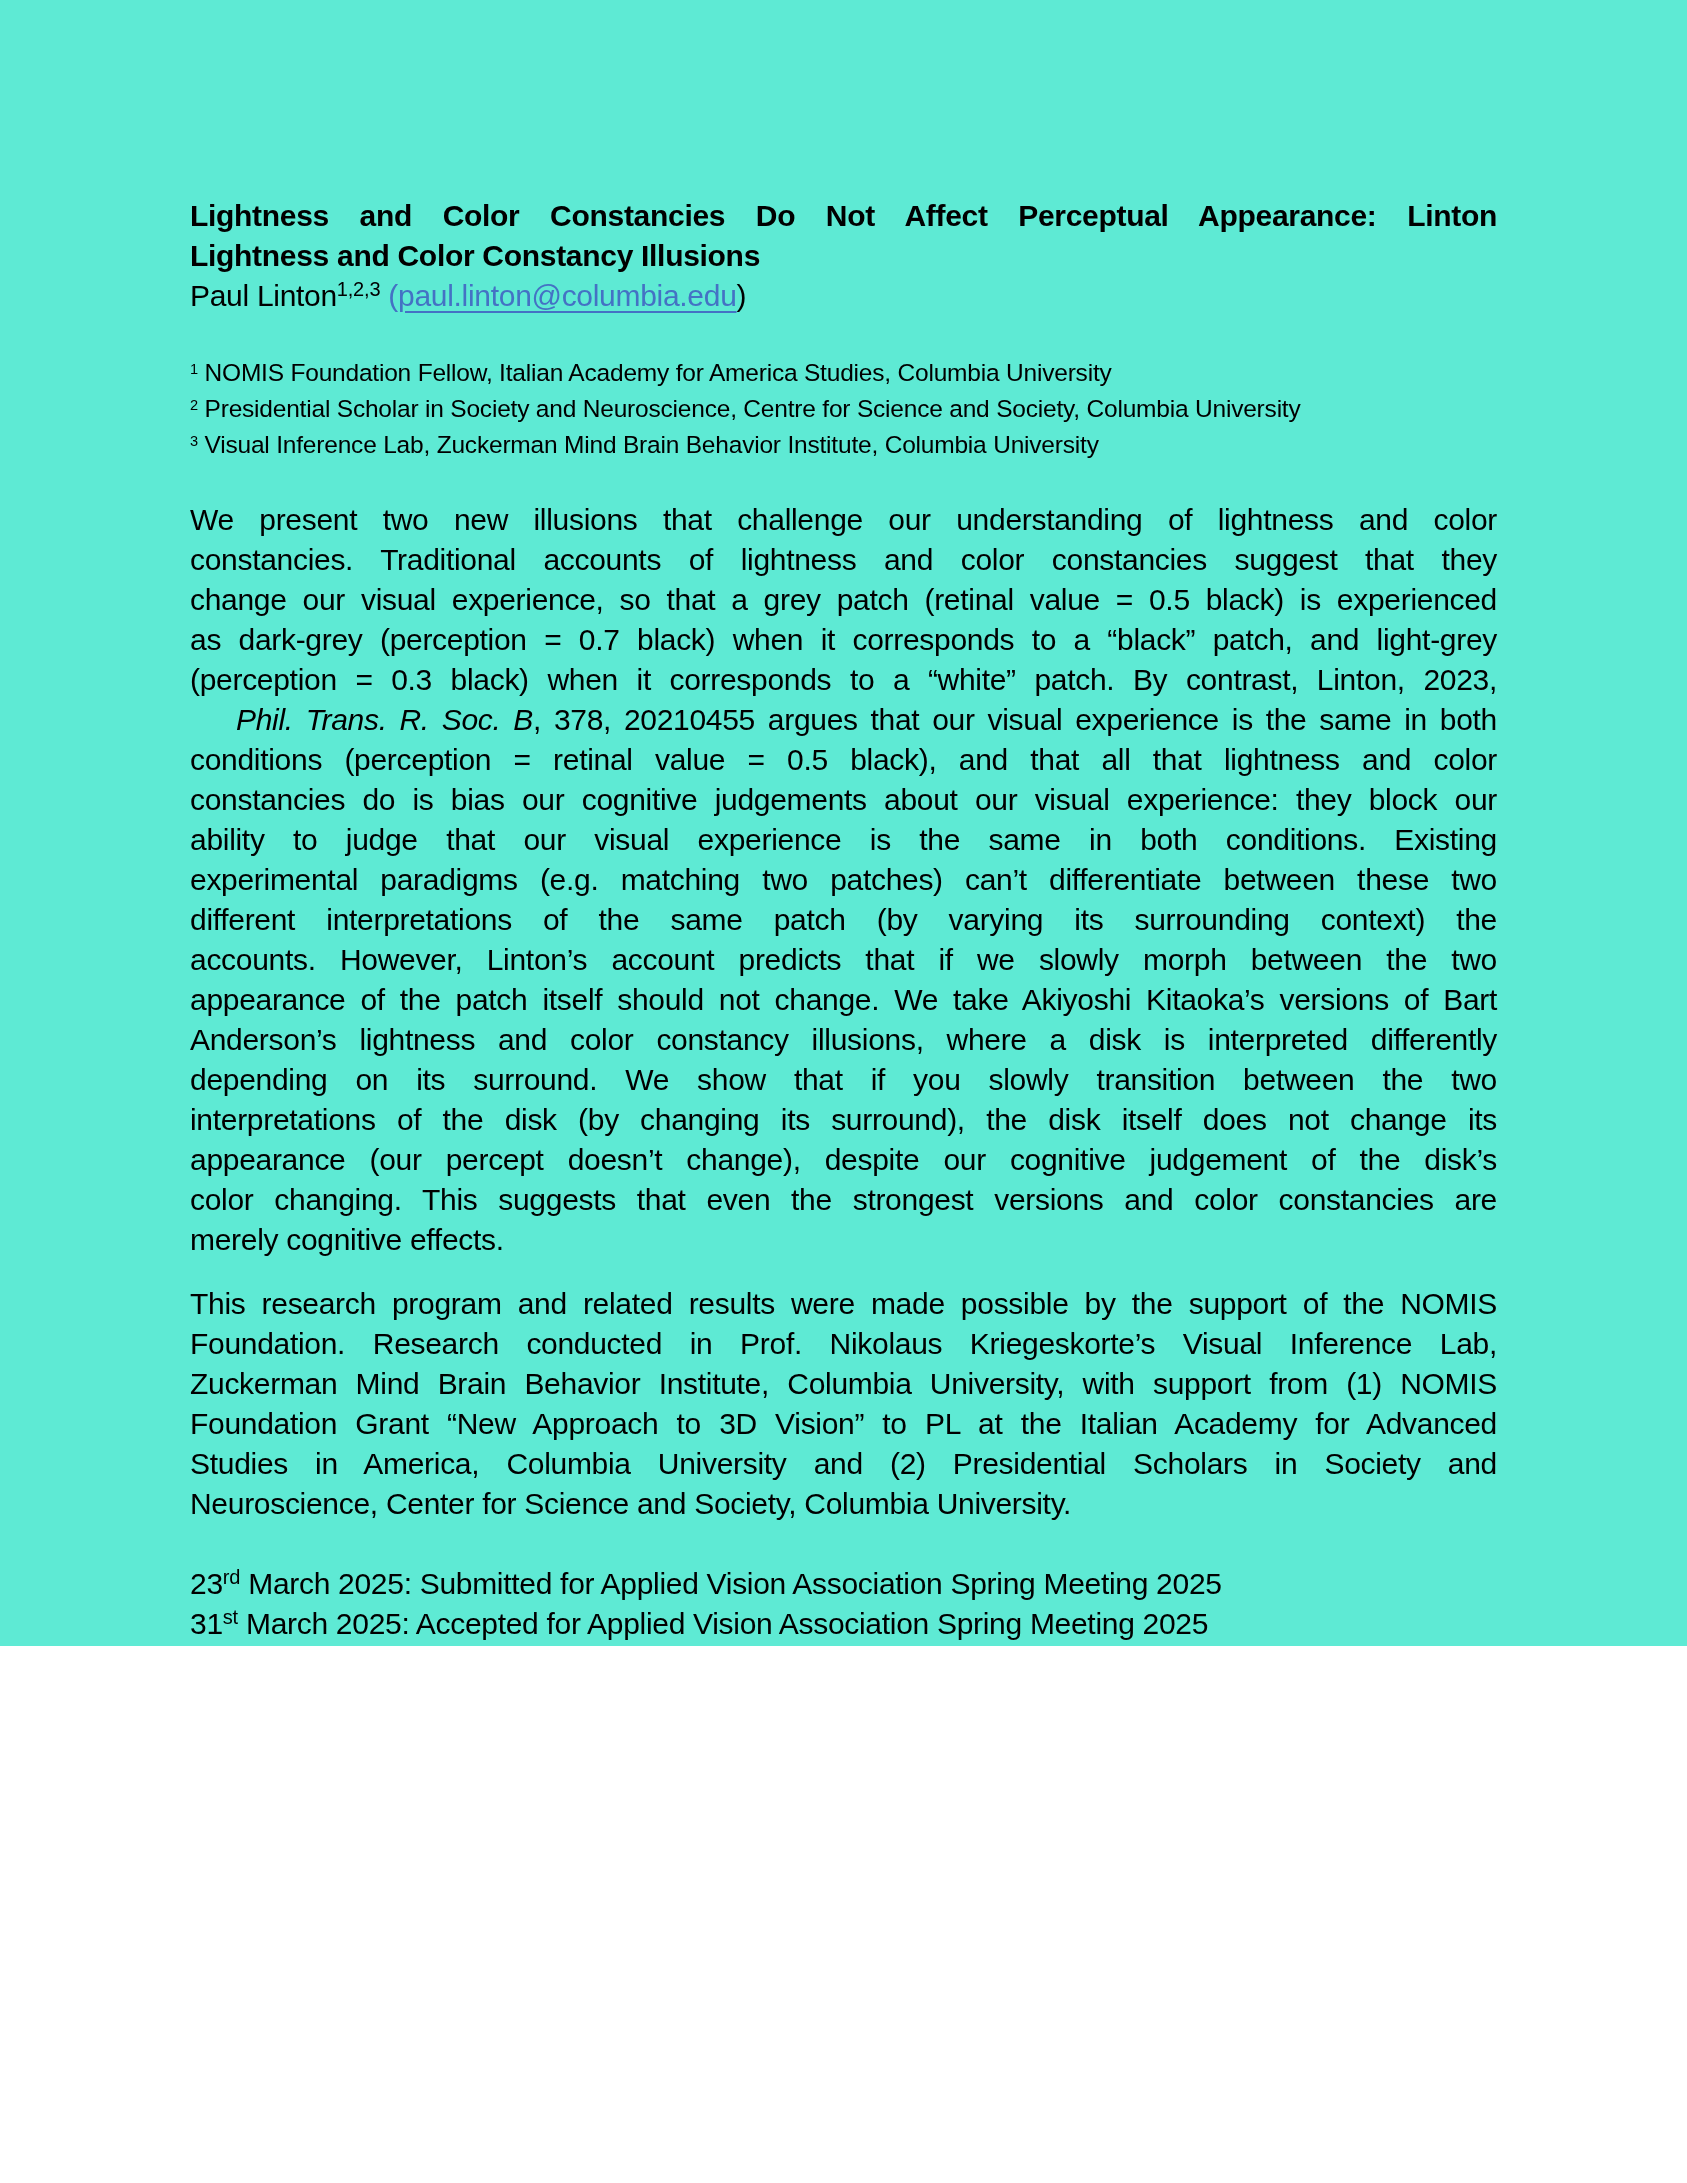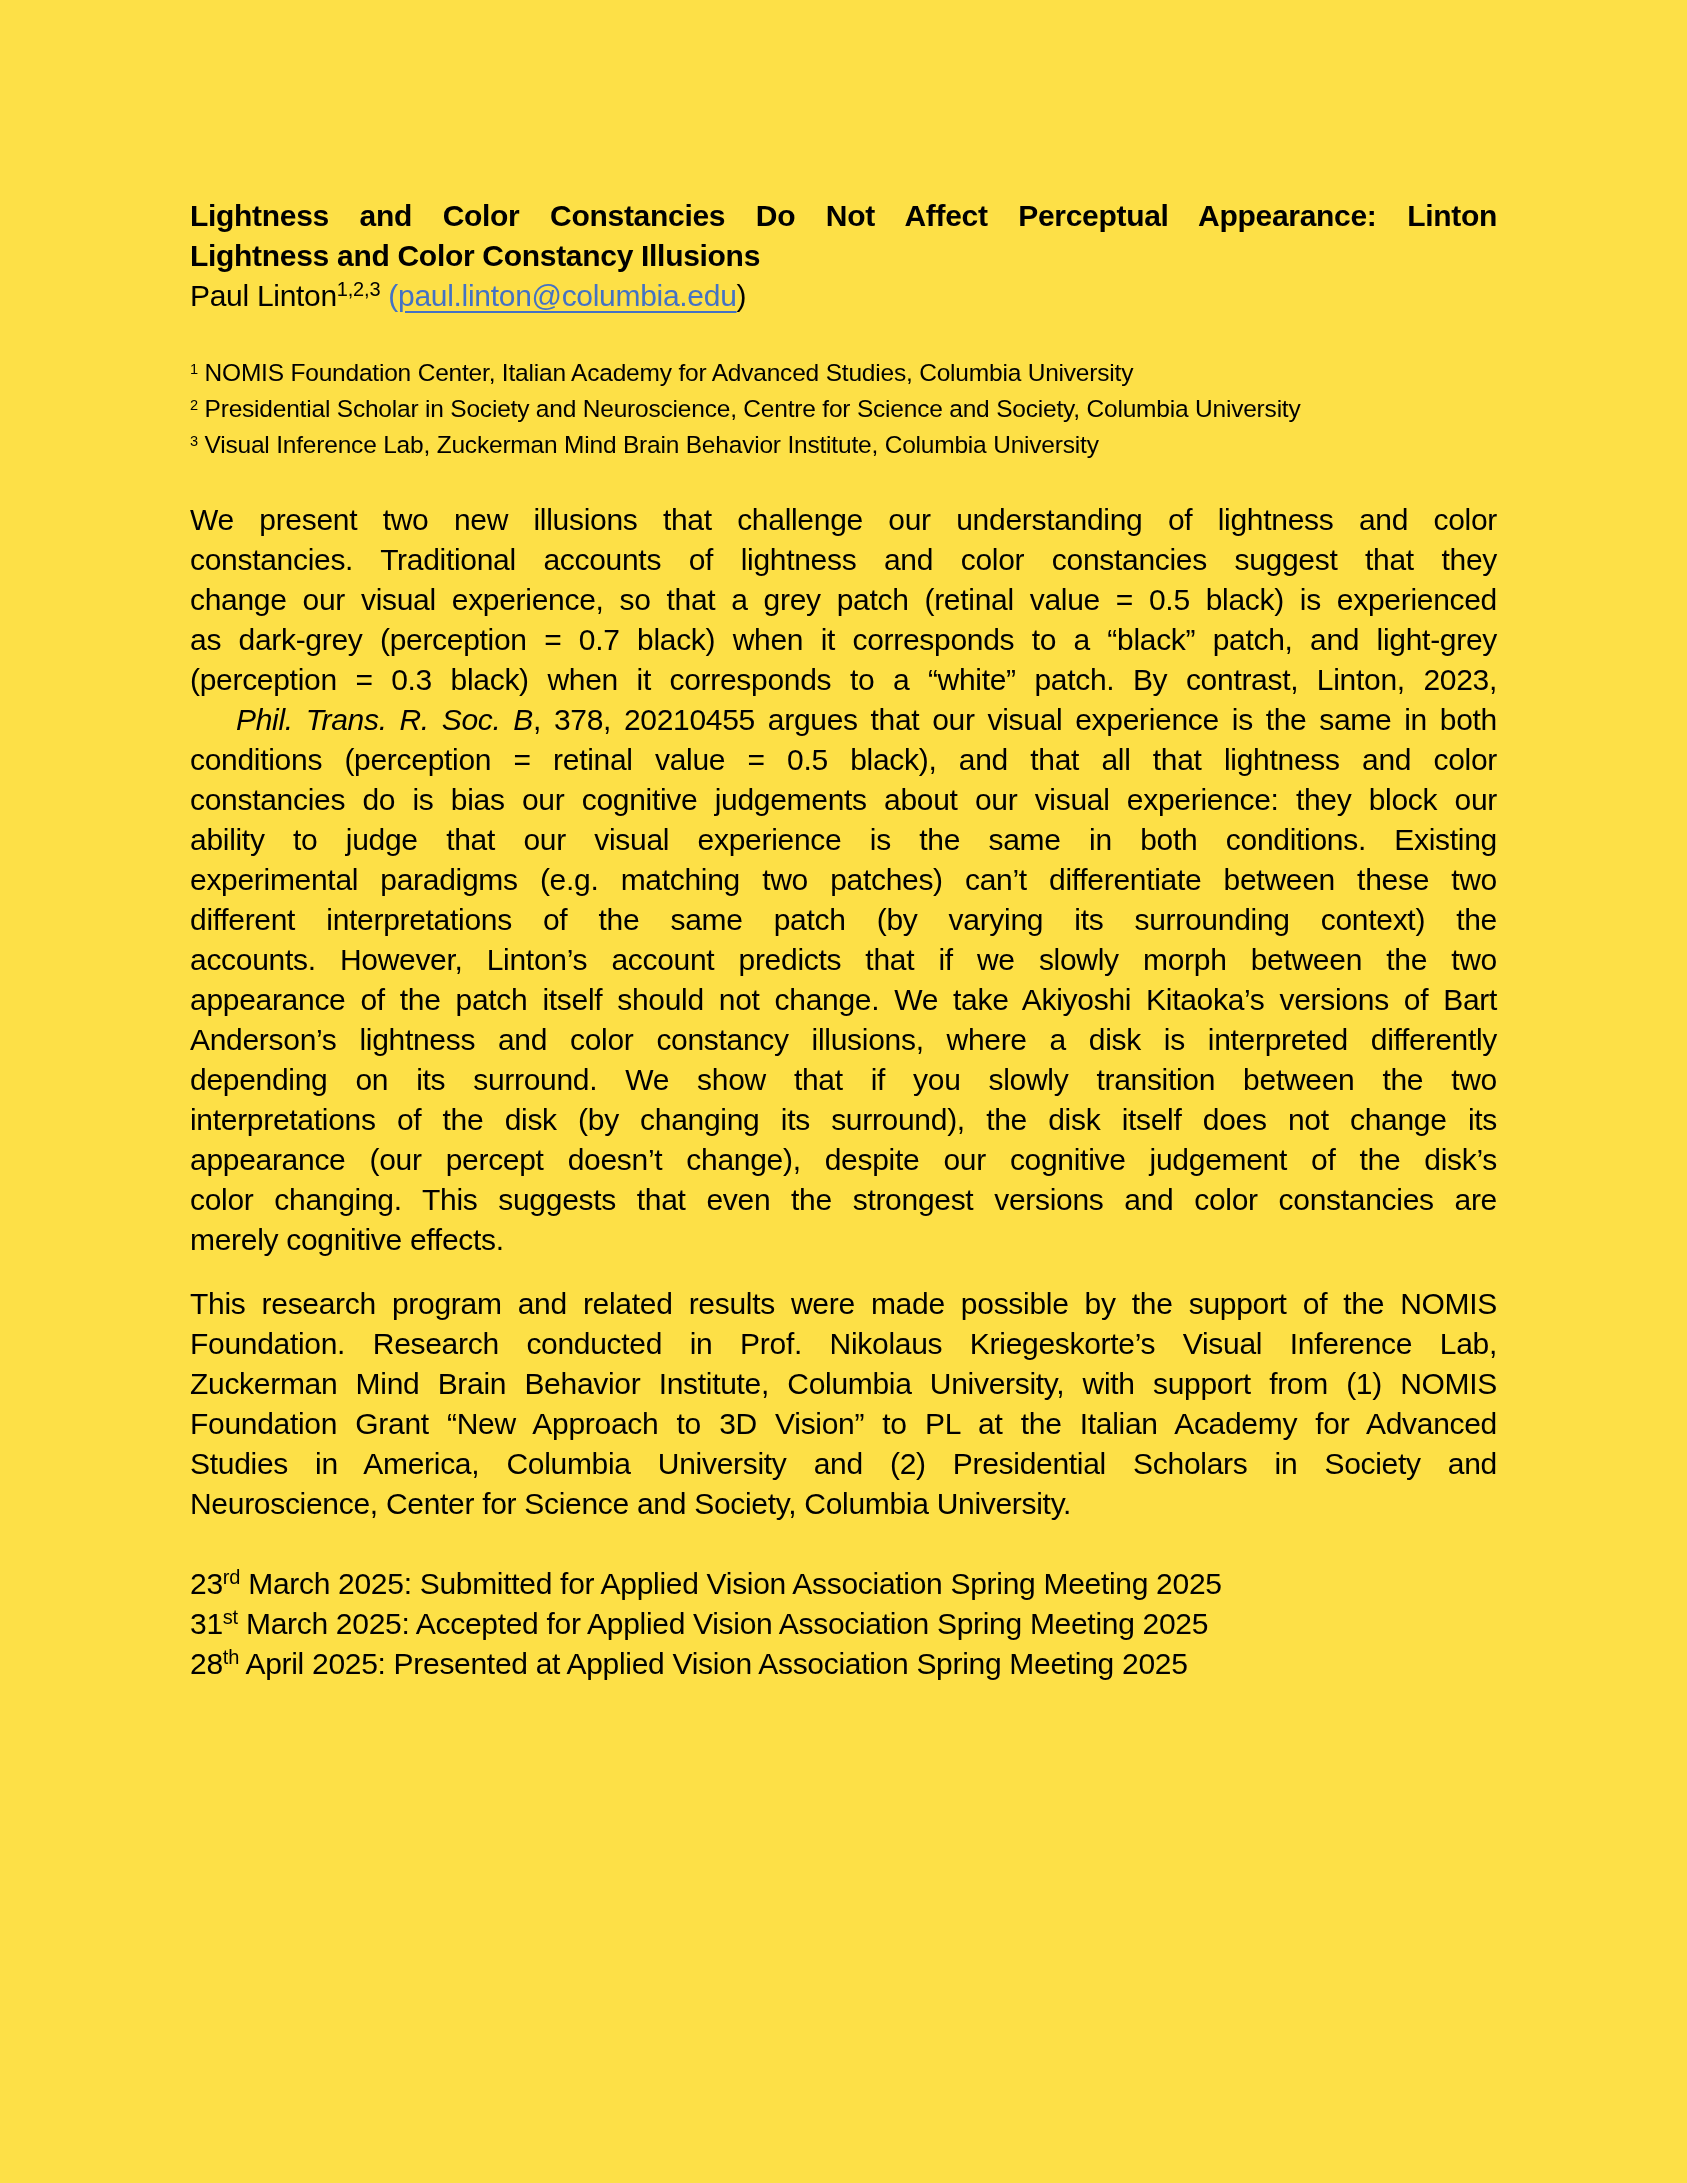--- a/index.html
+++ b/index.html
@@ -3,23 +3,23 @@
 <meta charset="utf-8">
 <style>
   html, body {
     margin: 0;
     padding: 0;
     background: #ffffff;
   }
   .page {
     position: relative;
     width: 1687px;
-    height: 2183px;
+    height: 1646px;
     box-sizing: border-box;
-    background: #fde047;
+    background: #5eead4;
     color: #000000;
     font-family: "Liberation Sans", sans-serif;
     font-size: 30px;
     letter-spacing: -0.3px;
     padding: 196px 191px 66px 190px;
     overflow: hidden;
   }
   .content { width: 1307px; }
 
   
@@ -77,21 +77,21 @@
     <header>
       <div class="title">
           <div class="tline"><span>Lightness and Color Constancies Do Not Affect Perceptual Appearance: Linton</span></div>
           <div class="tline tline-last"><span>Lightness and Color Constancy Illusions</span></div>
         </div>
 
       <div class="author-line"><span>Paul Linton</span><sup>1,2,3</sup><span class="link-paren"> (</span><a class="email-link">paul.linton@columbia.edu</a><span>)</span></div>
     </header>
 
     <section class="affiliations">
-      <div class="affil-line"><sup>1</sup><span> NOMIS Foundation Center, Italian Academy for Advanced Studies, Columbia University</span></div>
+      <div class="affil-line"><sup>1</sup><span> NOMIS Foundation Fellow, Italian Academy for America Studies, Columbia University</span></div>
       <div class="affil-line"><sup>2</sup><span> Presidential Scholar in Society and Neuroscience, Centre for Science and Society, Columbia University</span></div>
       <div class="affil-line"><sup>3</sup><span> Visual Inference Lab, Zuckerman Mind Brain Behavior Institute, Columbia University</span></div>
     </section>
 
     <section class="abstract">
         <div class="tline"><span>We present two new illusions that challenge our understanding of lightness and color</span></div>
         <div class="tline"><span>constancies. Traditional accounts of lightness and color constancies suggest that they</span></div>
         <div class="tline"><span>change our visual experience, so that a grey patch (retinal value = 0.5 black) is experienced</span></div>
         <div class="tline"><span>as dark-grey (perception = 0.7 black) when it corresponds to a “black” patch, and light-grey</span></div>
         <div class="tline"><span>(perception = 0.3 black) when it corresponds to a “white” patch. By contrast, Linton, 2023,</span></div>

